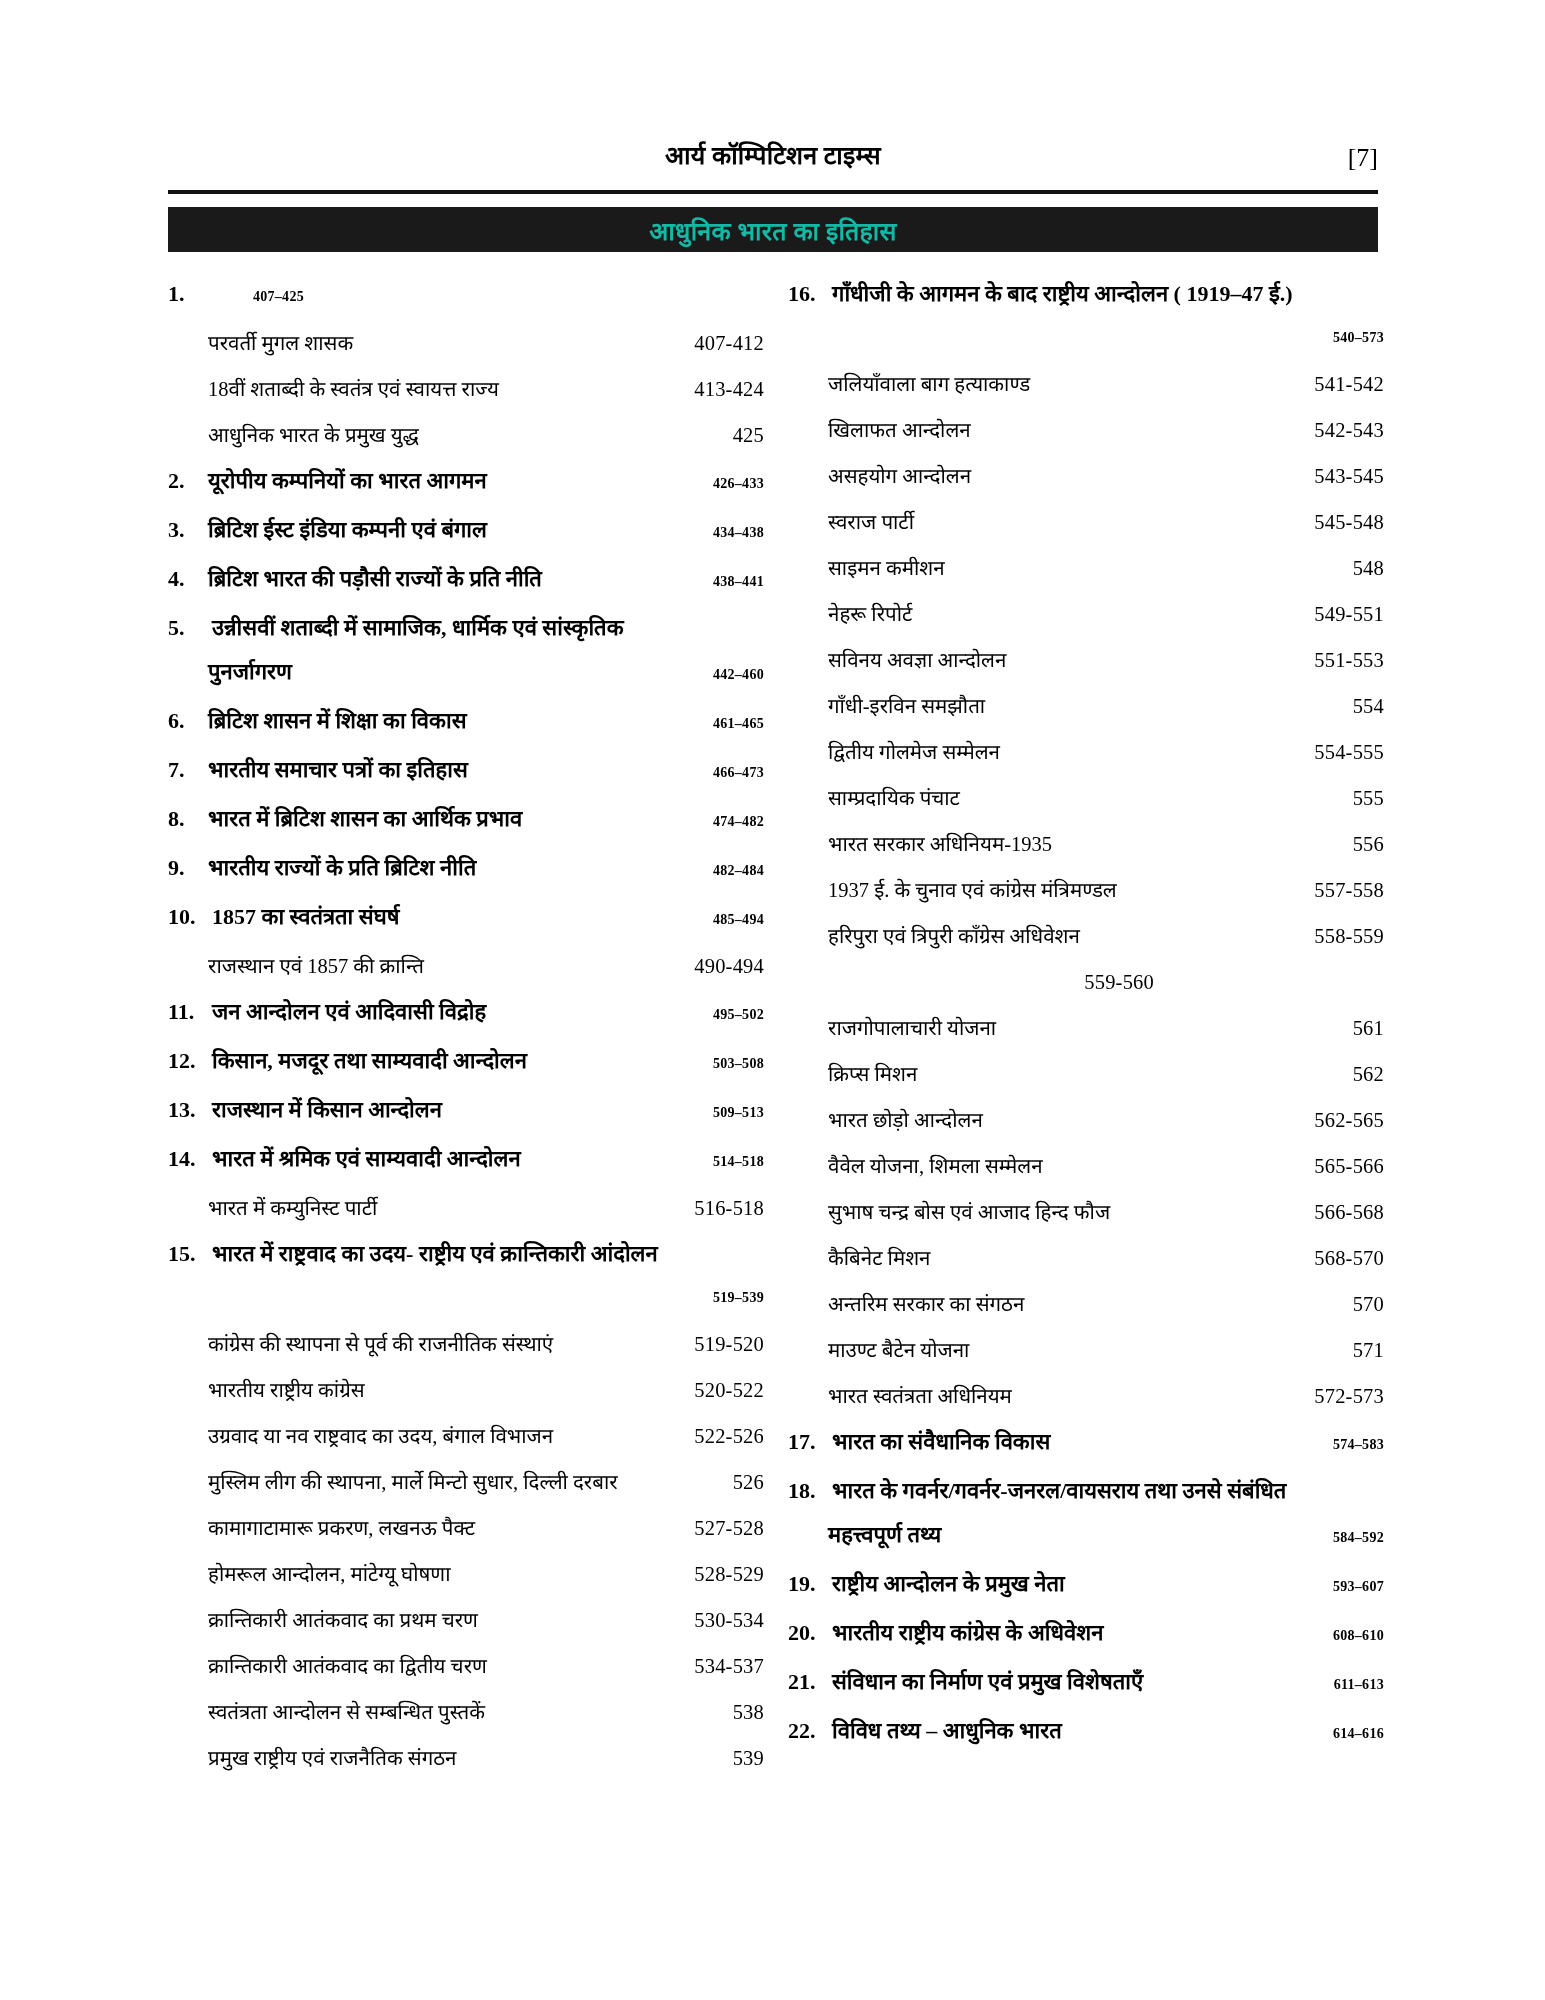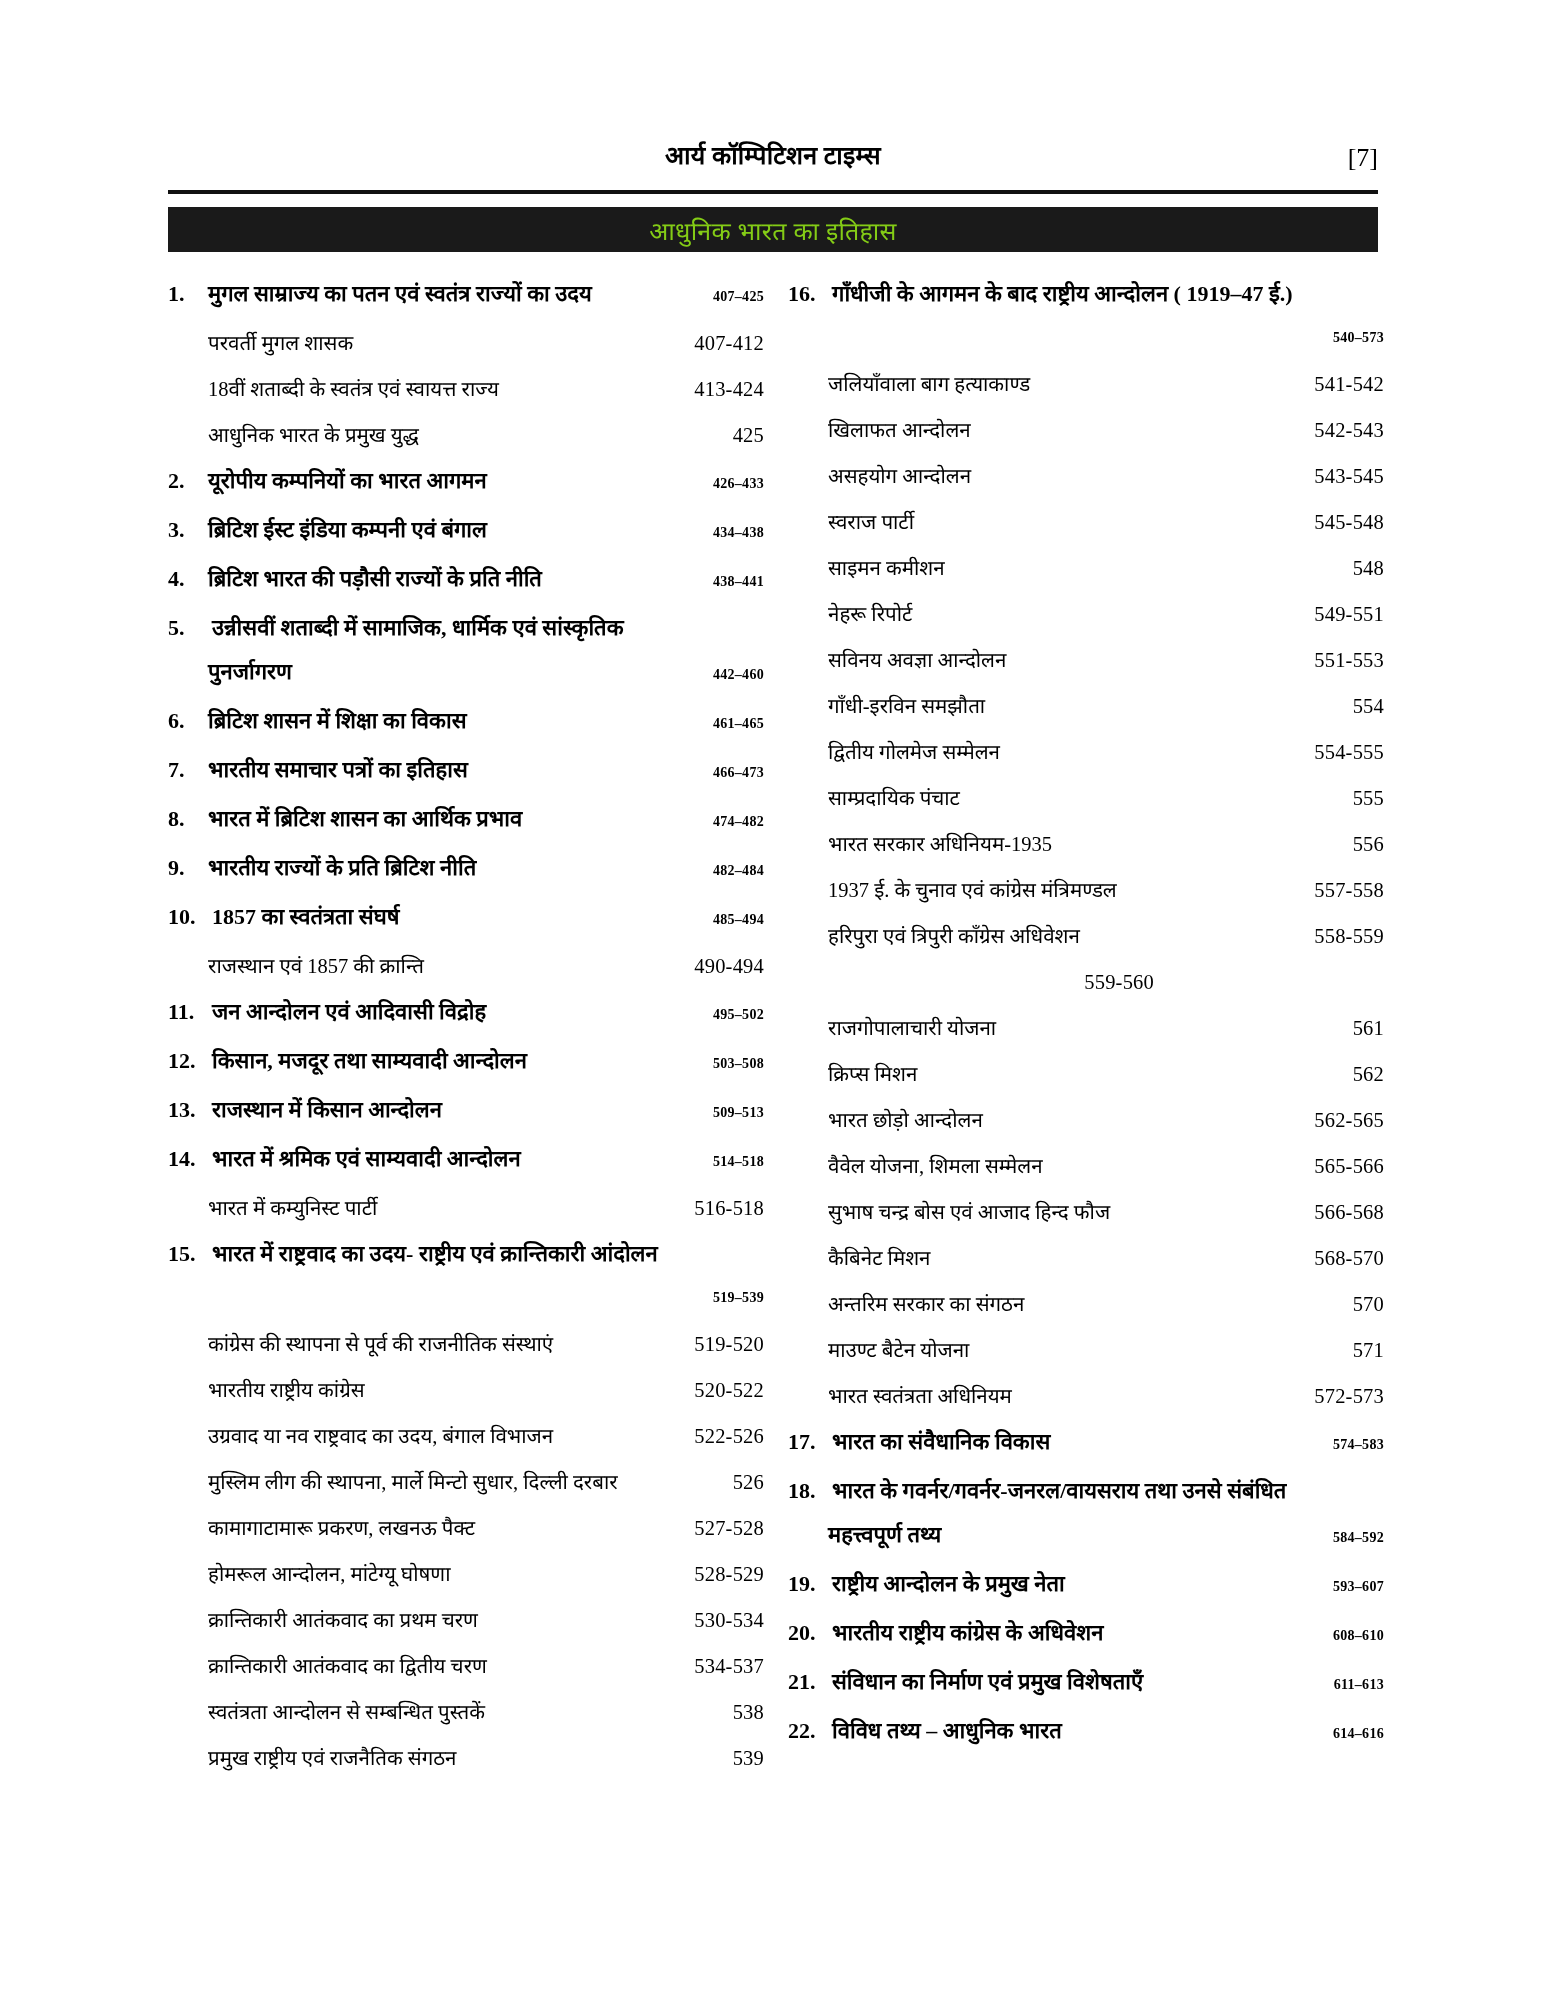--- a/index.html
+++ b/index.html
@@ -72,23 +72,23 @@
     top: 207px;
     width: 1210px;
     height: 45px;
     background: #1a1a1a;
     display: flex;
     align-items: center;
     justify-content: center;
   }
 
   .banner-title {
-    color: #84cc16;
+    color: #14b8a6;
     font-size: 25px;
-    font-weight: normal;
+    font-weight: bold;
     letter-spacing: 0.3px;
   }
 
   
   .toc {
     position: absolute;
     left: 168px;
     top: 272px;
     width: 1215px;
     display: flex;
@@ -191,21 +191,20 @@
   <div class="header-rule"></div>
 
   <div class="banner">
     <div class="banner-title">आधुनिक भारत का इतिहास</div>
   </div>
 
   <div class="toc">
     <div class="col" id="col-left">
         <div class="entry">
           <div class="num">1.</div>
-          <div class="label">मुगल साम्राज्य का पतन एवं स्वतंत्र राज्यों का उदय</div>
           <div class="pages">407–425</div>
         </div>
         <div class="entry sub">
           <div class="label">परवर्ती मुगल शासक</div>
           <div class="pages">407-412</div>
         </div>
         <div class="entry sub">
           <div class="label">18वीं शताब्दी के स्वतंत्र एवं स्वायत्त राज्य</div>
           <div class="pages">413-424</div>
         </div>

